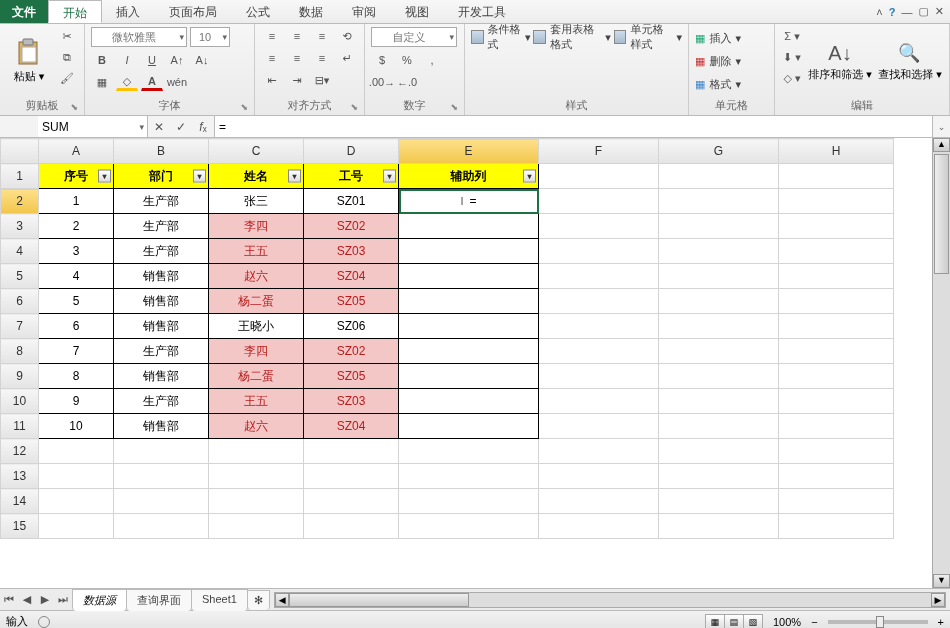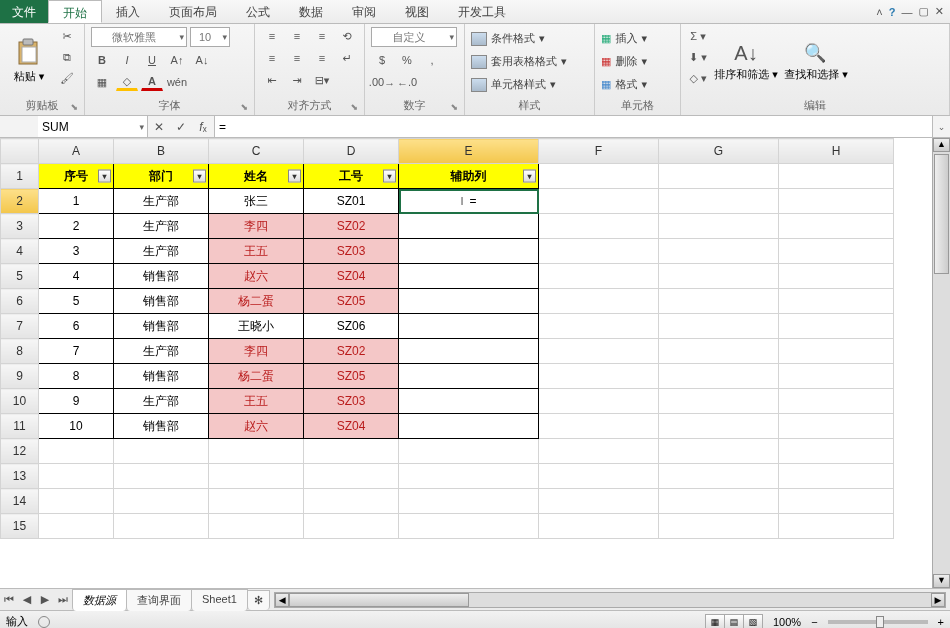--- a/index.html
+++ b/index.html
@@ -1,20 +1,20 @@
 <!DOCTYPE html>
 <html><head>
 <meta charset="utf-8">
 <style>
 * { margin: 0; padding: 0; box-sizing: border-box; font-family: "Microsoft YaHei", Arial, sans-serif; }
 body { background: #fff; font-size: 12px; overflow: hidden; width: 950px; height: 628px; }
 
 
 .menubar { height: 24px; background: linear-gradient(#f8f8f8,#ececec); border-bottom: 1px solid #bbb; display: flex; align-items: stretch; }
-.menubar .file-btn { background: #1e7145; color: #fff; padding: 4px 12px; font-size: 12px; cursor: pointer; }
+.menubar .file-btn { background: #1e7145; color: #fff; padding: 4px 12px; font-size: 12px; cursor: pointer; font-weight: bold; }
 .menubar .tab { padding: 4px 14px; font-size: 12px; cursor: pointer; color: #444; border-right: 1px solid transparent; }
 .menubar .tab.active { background: #fff; border: 1px solid #bbb; border-bottom: 1px solid #fff; color: #1e7145; }
 .menubar .spacer { flex: 1; }
 .menubar .win-icons { display: flex; align-items: center; gap: 6px; padding-right: 6px; color: #555; }
 .menubar .win-icons span { cursor: pointer; font-size: 11px; }
 
 
 .ribbon { height: 92px; background: linear-gradient(#f6f6f6,#eaeaea); border-bottom: 1px solid #bbb; display: flex; }
 .ribbon-group { border-right: 1px solid #ccc; display: flex; flex-direction: column; padding: 3px 6px 1px 6px; }
 .ribbon-group .body { flex: 1; display: flex; align-items: flex-start; gap: 4px; }
@@ -199,21 +199,21 @@
       </div>
       <div class="row-line">
         <div class="mini-btn">.00→</div>
         <div class="mini-btn">←.0</div>
       </div>
     </div>
     <div class="label"><span>数字</span><span class="launcher">⬊</span></div>
   </div>
 
   <div class="ribbon-group" style="min-width:130px">
-    <div class="body" style="flex-direction:column;gap:3px;justify-content:center">
+    <div class="body" style="flex-direction:row;gap:3px;justify-content:center">
       <div class="styles-item"><div class="sicn"></div><span>条件格式</span> ▾</div>
       <div class="styles-item"><div class="sicn"></div><span>套用表格格式</span> ▾</div>
       <div class="styles-item"><div class="sicn"></div><span>单元格样式</span> ▾</div>
     </div>
     <div class="label"><span>样式</span></div>
   </div>
 
   <div class="ribbon-group" style="min-width:86px">
     <div class="body" style="flex-direction:column;gap:3px;justify-content:center">
       <div class="styles-item"><span style="color:#2a7">▦</span><span>插入</span> ▾</div>

